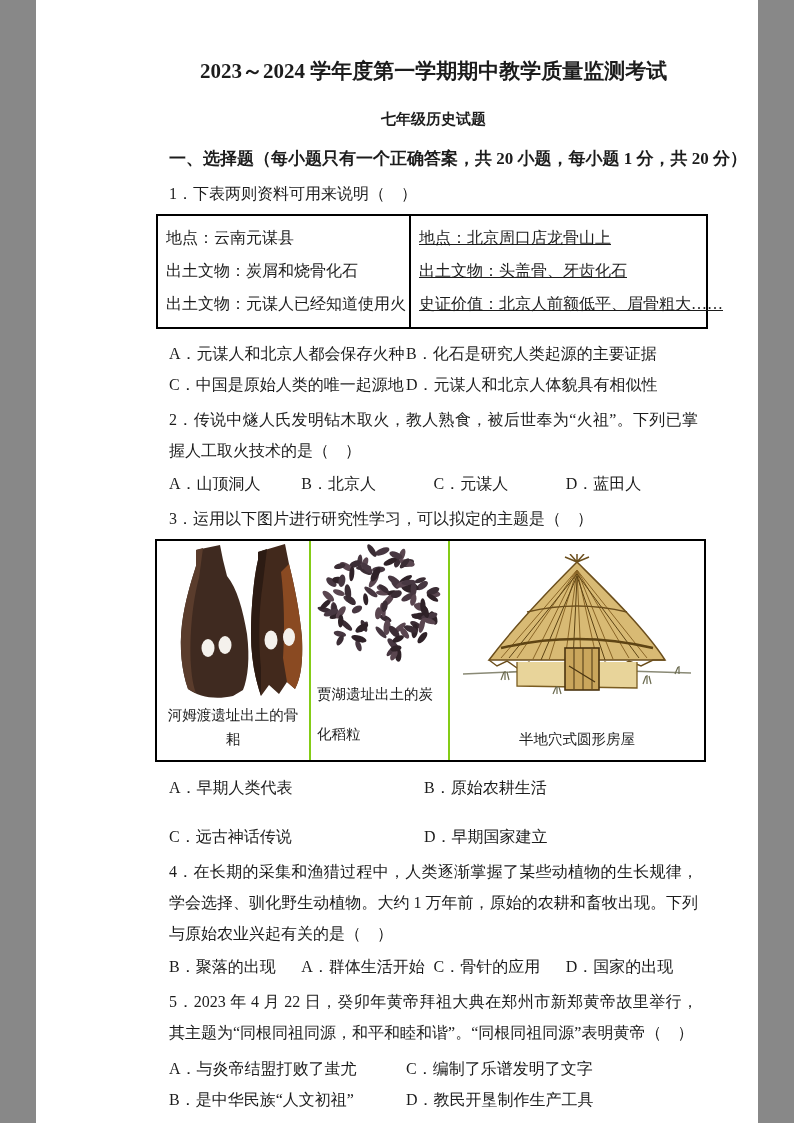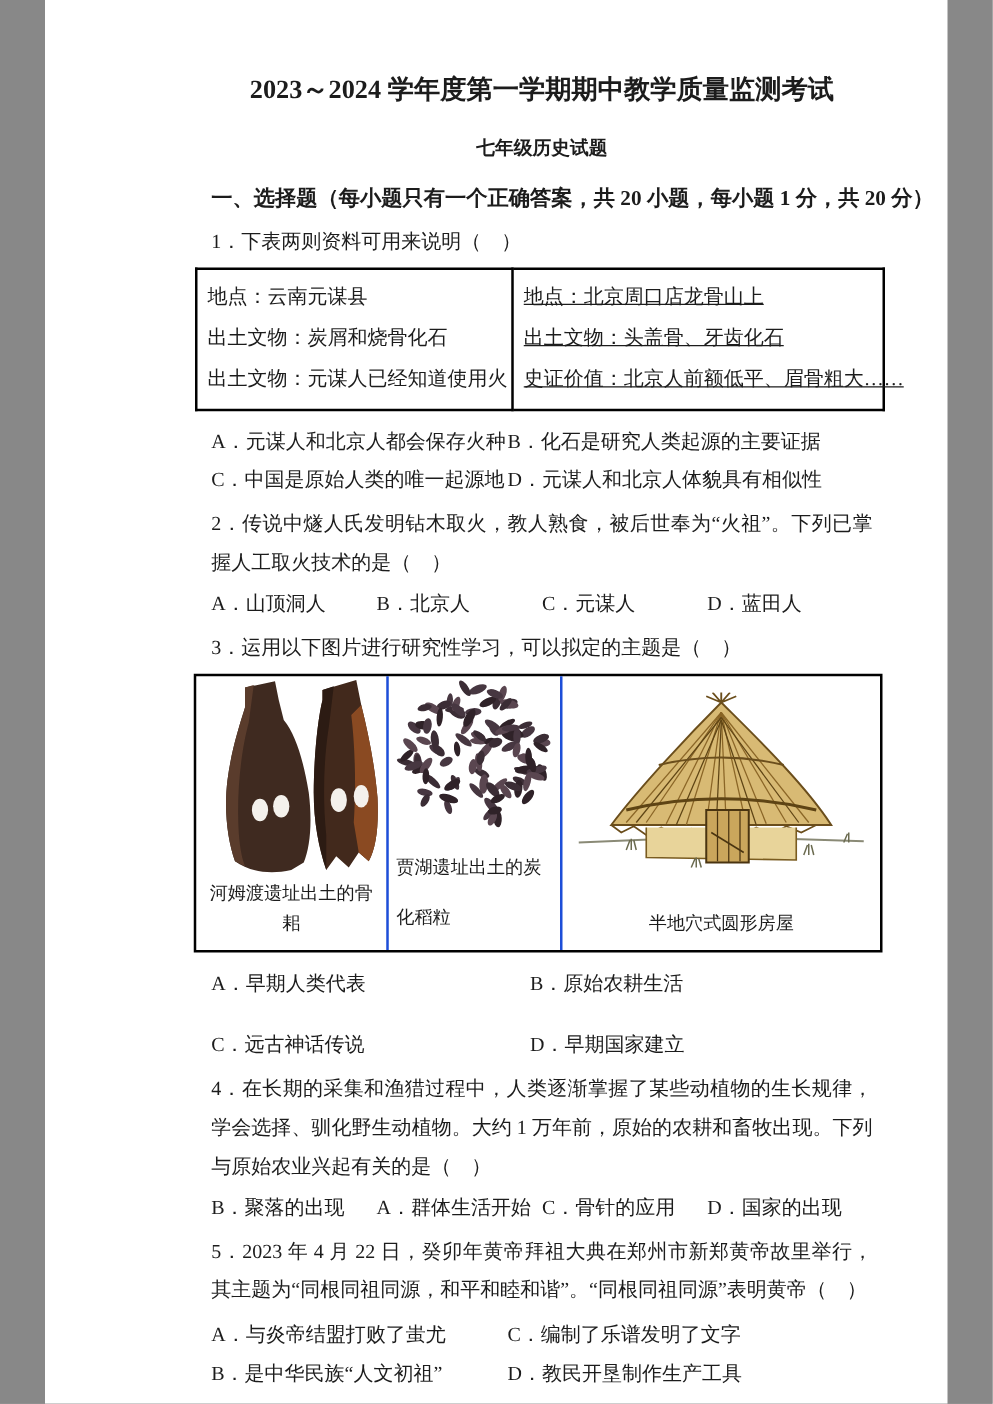--- a/index.html
+++ b/index.html
@@ -85,21 +85,21 @@
     margin:5px 0 0 -14px;
     width:551px;
     height:223px;
     border:2px solid #000;
     box-sizing:border-box;
   }
   .figure-cell {
     display:flex;
     flex-direction:column;
     box-sizing:border-box;
-    border-right:2px solid #1d4ed8;
+    border-right:2px solid #84cc16;
   }
   .figure-cell:last-child { border-right:none; }
   .figure-cell.c1 { width:154px; }
   .figure-cell.c2 { width:139px; }
   .figure-cell.c3 { flex:1;justify-content:center; }
   .fig-img {
     flex:1;
     display:flex;
     align-items:center;
     justify-content:center;

